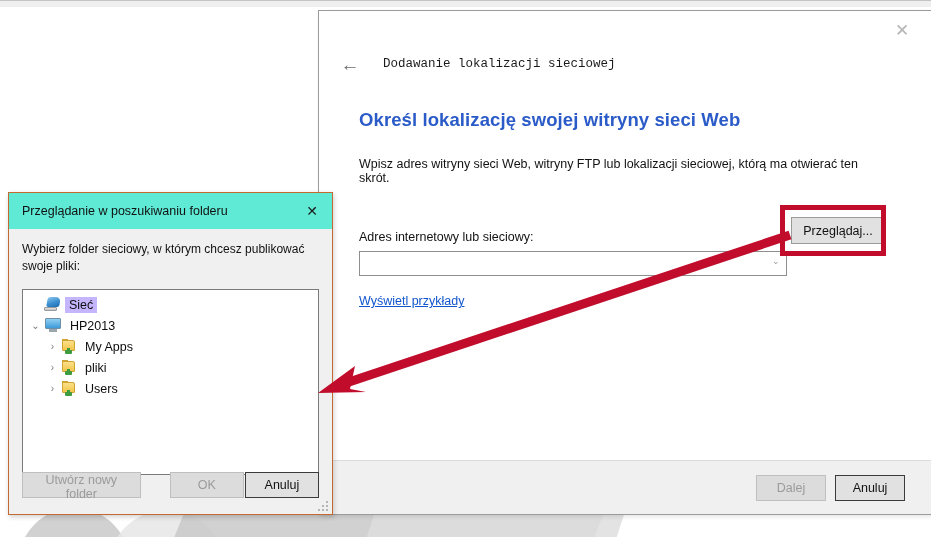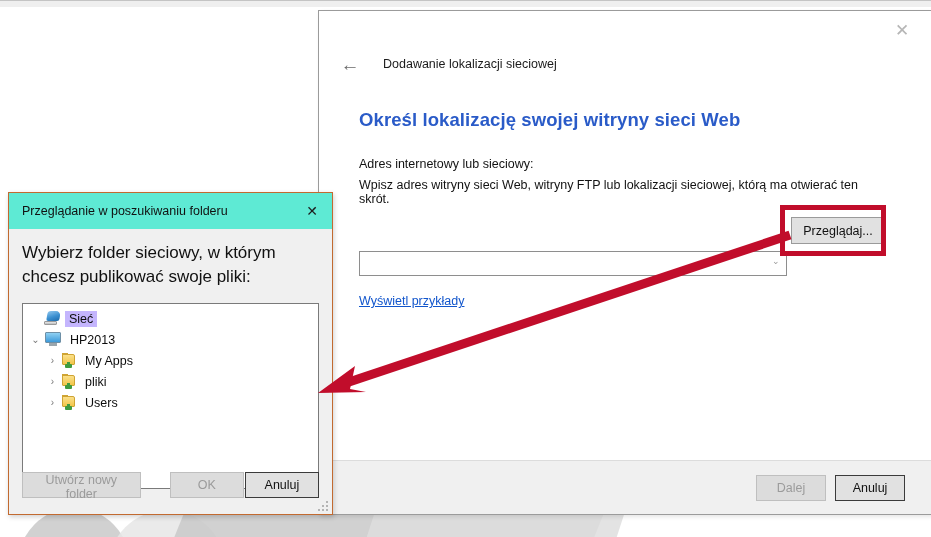--- a/index.html
+++ b/index.html
@@ -106,20 +106,21 @@
     align-items: center;
     justify-content: center;
     color: #6a6a6a;
     font-size: 19px;
     line-height: 1;
   }
   #wizard-crumb {
     margin-left: 20px;
     font-size: 12.5px;
     color: #1b1b1b;
+    font-family: Liberation Mono, monospace;
   }
   #wizard-body {
     padding: 26px 40px 0 40px;
   }
   #wizard-heading {
     font-size: 18.5px;
     color: #2a5bc8;
     letter-spacing: .1px;
     margin: 0 0 26px 0;
     font-weight: bold;
@@ -267,21 +268,21 @@
     cursor: default;
   }
   #folder-body {
     background: #f0f0f0;
     padding: 8px 13px 0 13px;
     height: calc(100% - 36px);
     box-sizing: border-box;
     position: relative;
   }
   #folder-instruction {
-    font-size: 17px;
+    font-size: 12px;
     color: #111111;
     line-height: 1.42;
     margin: 4px 0 14px 0;
     width: 300px;
   }
   #folder-tree {
     background: #ffffff;
     border: 1px solid #7a7a7a;
     height: 186px;
     box-sizing: border-box;
@@ -434,23 +435,23 @@
     <div id="wizard-close">✕</div>
   </div>
 
   <div id="wizard-navbar">
     <div id="wizard-back">←</div>
     <div id="wizard-crumb">Dodawanie lokalizacji sieciowej</div>
   </div>
 
   <div id="wizard-body">
     <h1 id="wizard-heading">Określ lokalizację swojej witryny sieci Web</h1>
+    <div id="wizard-subtext">Wpisz adres witryny sieci Web, witryny FTP lub lokalizacji sieciowej, którą ma otwierać ten skrót.</div>
+
     <div id="address-label">Adres internetowy lub sieciowy:</div>
-
-    <div id="wizard-subtext">Wpisz adres witryny sieci Web, witryny FTP lub lokalizacji sieciowej, którą ma otwierać ten skrót.</div>
 
     <div id="address-row">
       <div id="address-input-wrap">
         <input id="address-input" type="text" placeholder="" value="" style="">
         <span id="address-chevron">⌄</span>
       </div>
     </div>
 
     <a id="examples-link">Wyświetl przykłady</a>
   </div>

